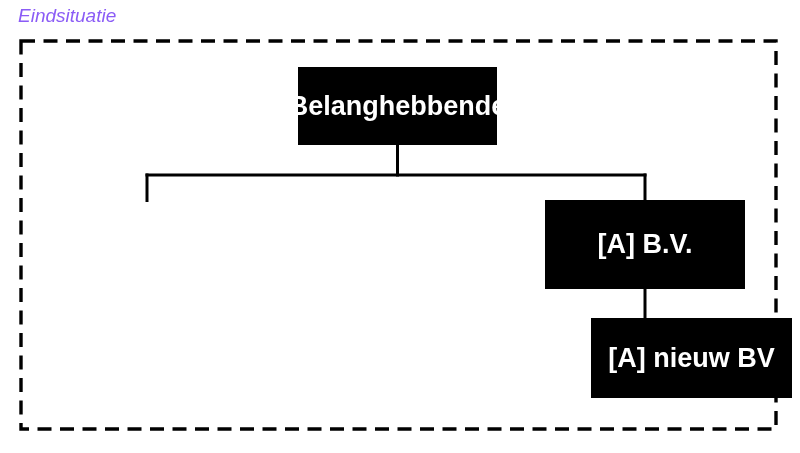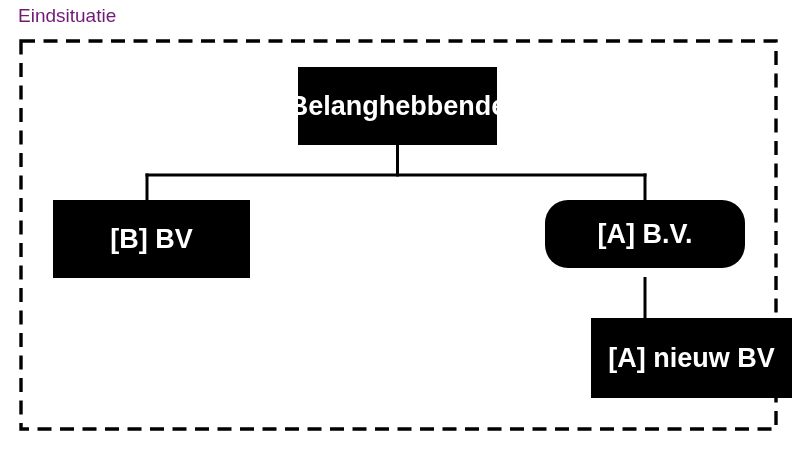--- a/index.html
+++ b/index.html
@@ -10,21 +10,22 @@
     width: 800px;
     height: 453px;
     background: #ffffff;
     overflow: hidden;
   }
   .diagram-title {
     position: absolute;
     left: 18px;
     top: 5px;
     font-size: 19px;
-    color: #701a75;
+    font-style: italic;
+    color: #8b5cf6;
     white-space: nowrap;
   }
   .svg-layer {
     position: absolute;
     left: 0;
     top: 0;
     width: 800px;
     height: 453px;
   }
   .node {
@@ -34,21 +35,21 @@
     font-weight: bold;
     font-size: 27px;
     display: flex;
     align-items: center;
     justify-content: center;
     text-align: center;
     white-space: nowrap;
   }
   .node-belanghebbende { left: 298px; top: 67px;  width: 199px; height: 78px; }
   .node-b-bv          { left: 53px;  top: 200px; width: 197px; height: 78px; }
-  .node-a-bv          { left: 545px; top: 200px; width: 200px; height: 68px; border-radius: 23px; }
+  .node-a-bv          { left: 545px; top: 200px; width: 200px; height: 89px; }
   .node-a-nieuw-bv    { left: 546px; top: 318px; width: 201px; height: 80px; margin-left: 45px; }
 </style>
 </head>
 <body>
 
 <div class="canvas">
 
   <div class="diagram-title">Eindsituatie</div>
 
   <svg class="svg-layer" viewBox="0 0 800 453">
@@ -63,23 +64,20 @@
 
     <line x1="645" y1="173.5" x2="645" y2="202" stroke="#000000" stroke-width="3"></line>
 
     <line x1="645" y1="277" x2="645" y2="319" stroke="#000000" stroke-width="3"></line>
   </svg>
 
   <div class="node node-belanghebbende">
     <span>Belanghebbende</span>
   </div>
 
-  <div class="node node-b-bv">
-    <span>[B] BV</span>
-  </div>
 
   <div class="node node-a-bv">
     <span>[A] B.V.</span>
   </div>
 
   <div class="node node-a-nieuw-bv">
     <span>[A] nieuw BV</span>
   </div>
 
 </div>

